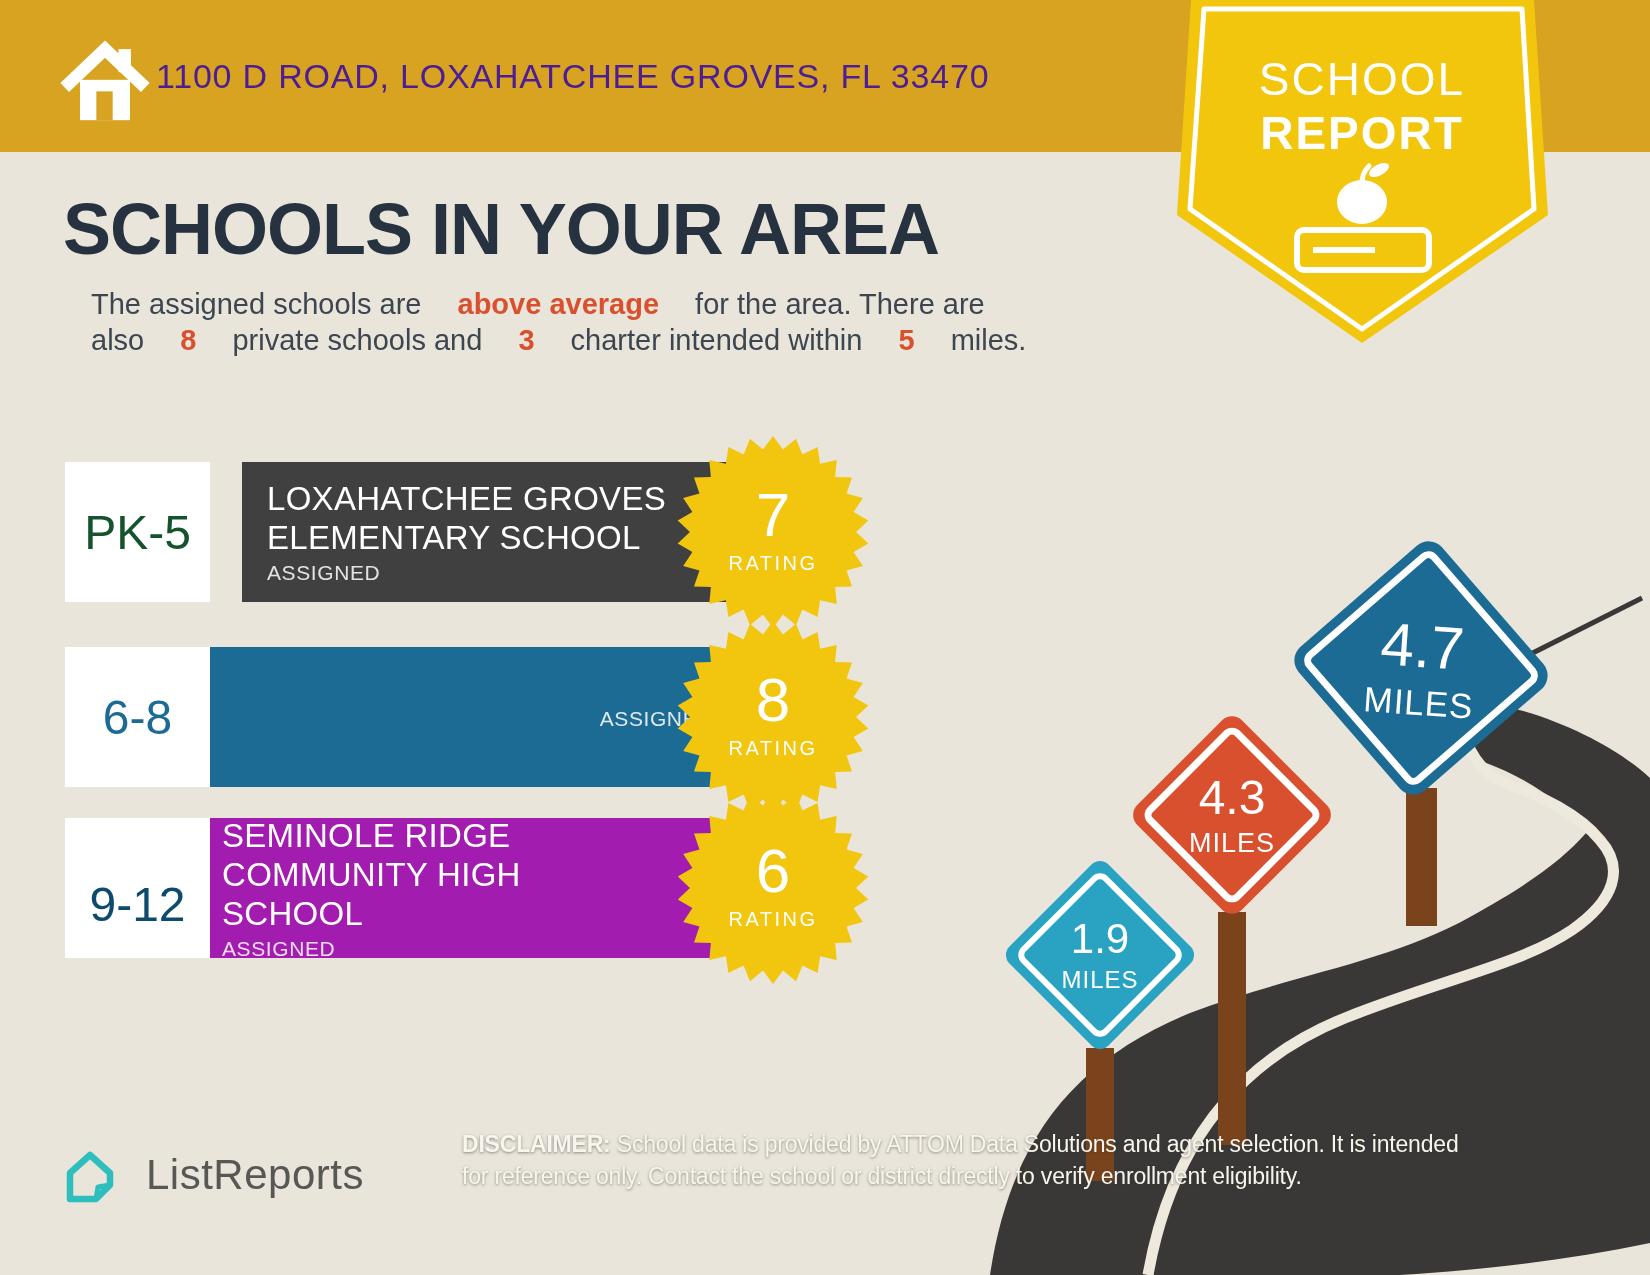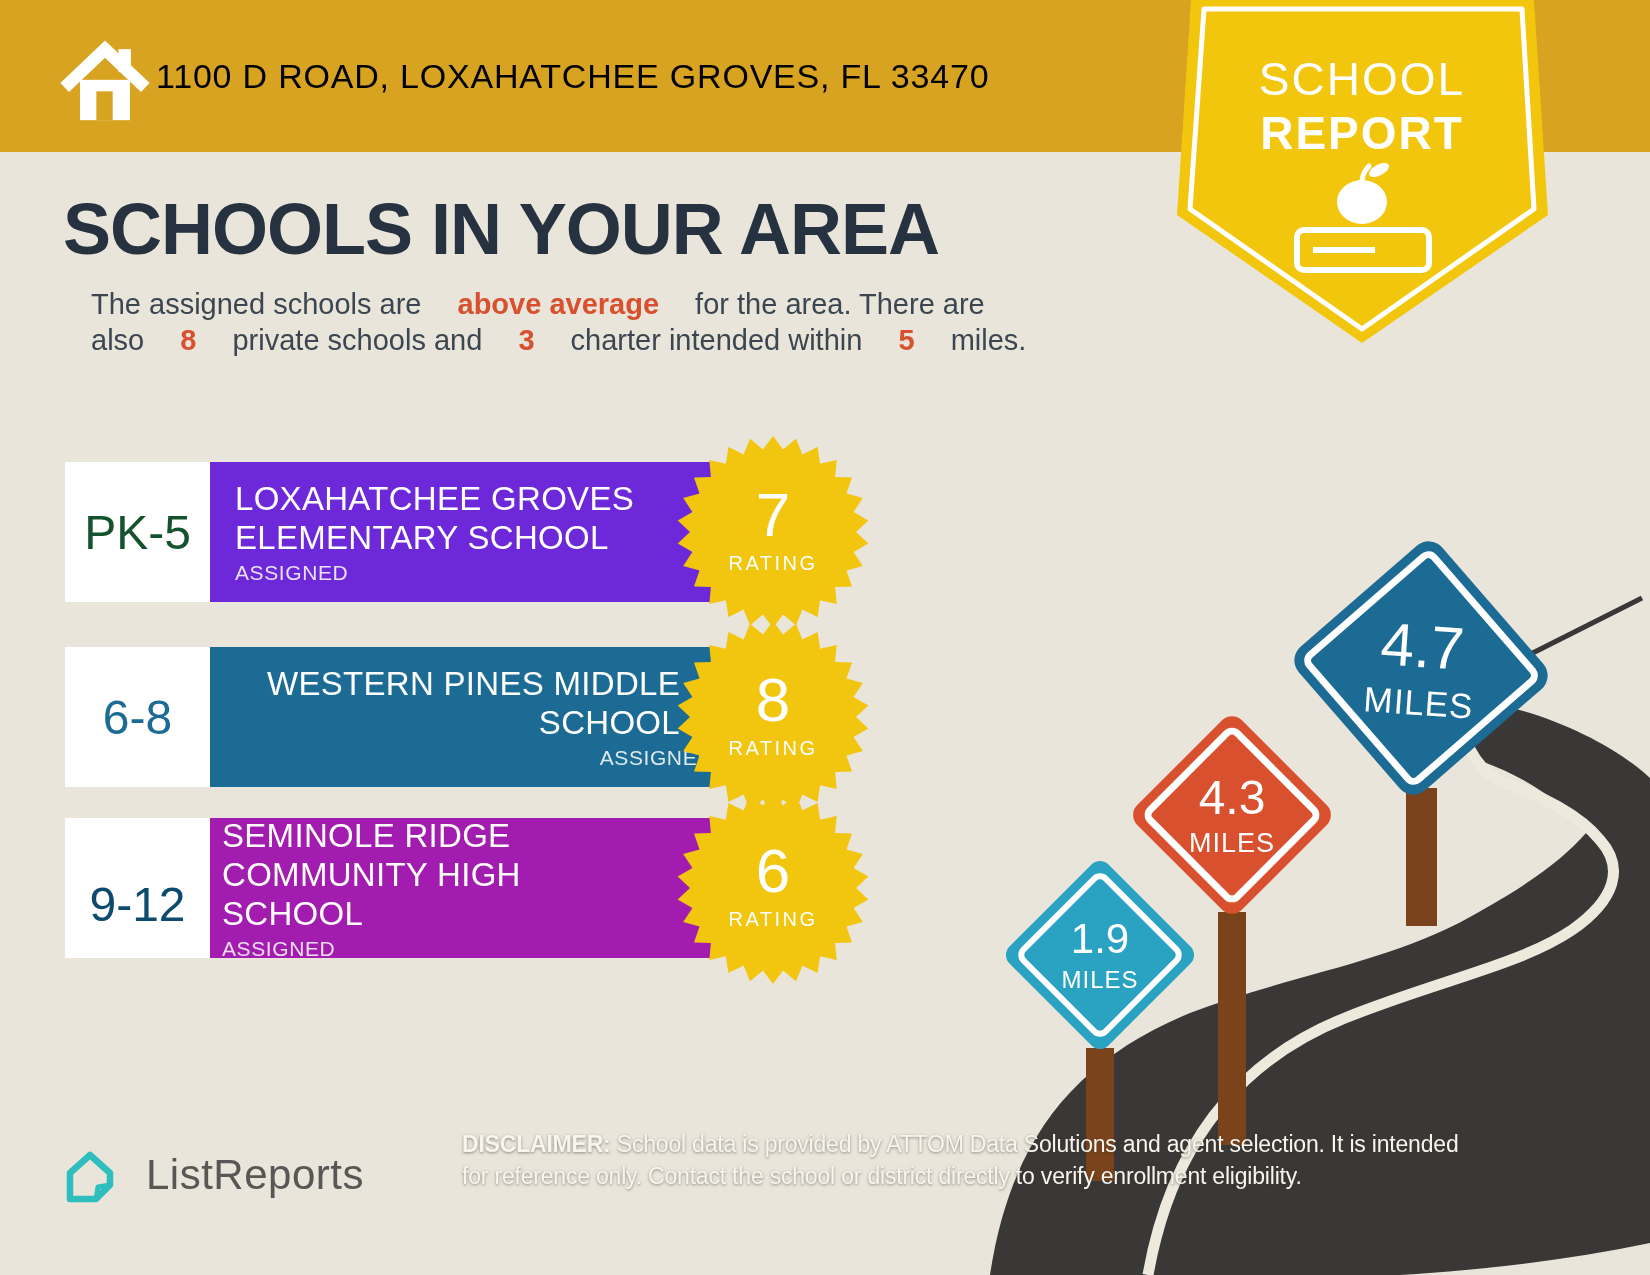--- a/index.html
+++ b/index.html
@@ -2,21 +2,21 @@
 <html><head>
 <meta charset="utf-8">
 <style>
   html,body{margin:0;padding:0;}
   body{font-family:"Liberation Sans", sans-serif; background:#555;}
   .canvas{position:relative;width:1650px;height:1275px;background:#E9E5DA;overflow:hidden;}
 
   
   .header{position:absolute;left:0;top:0;width:1650px;height:152px;background:#D7A321;z-index:4;}
   .home-icon{position:absolute;left:57px;top:28px;width:96px;height:96px;}
-  .address{position:absolute;left:156px;top:0;height:152px;line-height:152px;color:#000000;
+  .address{position:absolute;left:156px;top:0;height:152px;line-height:152px;color:#4c1d95;
            font-size:34px;letter-spacing:0.8px;white-space:nowrap;}
 
   
   .ribbon{position:absolute;left:1177px;top:0;width:371px;height:352px;z-index:7;}
   .ribbon text{fill:#fff;text-anchor:middle;font-family:"Liberation Sans",sans-serif;letter-spacing:2px;}
   .ribbon .r1{font-size:46px;font-weight:400;}
   .ribbon .r2{font-size:46px;font-weight:700;}
 
   
   .title{position:absolute;left:63px;top:188px;font-size:72px;font-weight:700;color:#26323F;
@@ -151,41 +151,40 @@
   <div class="title">SCHOOLS IN YOUR AREA</div>
   <div class="subtitle">
     <div><span>The assigned schools are </span><span class="hl">above average</span><span> for the area. There are</span></div>
     <div><span>also </span><span class="hl">8</span><span> private schools and </span><span class="hl">3</span><span> charter intended within </span><span class="hl">5</span><span> miles.</span></div>
   </div>
 
   <div class="row" style="top:462px;">
     <div class="grade-box">
       <div class="grade" style="color: #14532d;">PK-5</div>
     </div>
-    <div class="bar" style="background: #6d28d9;">
+    <div class="bar" style="background: #404040; margin-left: 32px;">
       <div class="school-name">LOXAHATCHEE GROVES ELEMENTARY SCHOOL</div>
       <div class="assigned">ASSIGNED</div>
     </div>
     <div class="badge">
       <svg width="196" height="196" viewBox="0 0 196 196">
           <polygon fill="#F2C50E" points="98.0,2.0 108.0,15.6 121.0,4.8 127.4,20.4 142.6,13.0 145.1,29.7 161.7,26.1 160.1,43.0 177.0,43.5 171.5,59.4 187.8,64.0 178.6,78.1 193.3,86.4 181.0,98.0 193.3,109.6 178.6,117.9 187.8,132.0 171.5,136.6 177.0,152.5 160.1,153.0 161.7,169.9 145.1,166.3 142.6,183.0 127.4,175.6 121.0,191.2 108.0,180.4 98.0,194.0 88.0,180.4 75.0,191.2 68.6,175.6 53.4,183.0 50.9,166.3 34.3,169.9 35.9,153.0 19.0,152.5 24.5,136.6 8.2,132.0 17.4,117.9 2.7,109.6 15.0,98.0 2.7,86.4 17.4,78.1 8.2,64.0 24.5,59.4 19.0,43.5 35.9,43.0 34.3,26.1 50.9,29.7 53.4,13.0 68.6,20.4 75.0,4.8 88.0,15.6"></polygon>
         </svg>
       <div class="badge-text">
         <div class="badge-num">7</div>
         <div class="badge-rating">RATING</div>
       </div>
     </div>
   </div>
 
   <div class="row" style="top:647px;text-align:right;">
     <div class="grade-box">
       <div class="grade" style="color: rgb(28, 107, 148);">6-8</div>
     </div>
     <div class="bar" style="background: rgb(28, 107, 148);">
-      <div class="school-name">WESTERN PINES MIDDLE SCHOOL</div>
       <div class="assigned">ASSIGNED</div>
     </div>
     <div class="badge">
       <svg width="196" height="196" viewBox="0 0 196 196">
           <polygon fill="#F2C50E" points="98.0,2.0 108.0,15.6 121.0,4.8 127.4,20.4 142.6,13.0 145.1,29.7 161.7,26.1 160.1,43.0 177.0,43.5 171.5,59.4 187.8,64.0 178.6,78.1 193.3,86.4 181.0,98.0 193.3,109.6 178.6,117.9 187.8,132.0 171.5,136.6 177.0,152.5 160.1,153.0 161.7,169.9 145.1,166.3 142.6,183.0 127.4,175.6 121.0,191.2 108.0,180.4 98.0,194.0 88.0,180.4 75.0,191.2 68.6,175.6 53.4,183.0 50.9,166.3 34.3,169.9 35.9,153.0 19.0,152.5 24.5,136.6 8.2,132.0 17.4,117.9 2.7,109.6 15.0,98.0 2.7,86.4 17.4,78.1 8.2,64.0 24.5,59.4 19.0,43.5 35.9,43.0 34.3,26.1 50.9,29.7 53.4,13.0 68.6,20.4 75.0,4.8 88.0,15.6"></polygon>
         </svg>
       <div class="badge-text">
         <div class="badge-num">8</div>
         <div class="badge-rating">RATING</div>
       </div>

